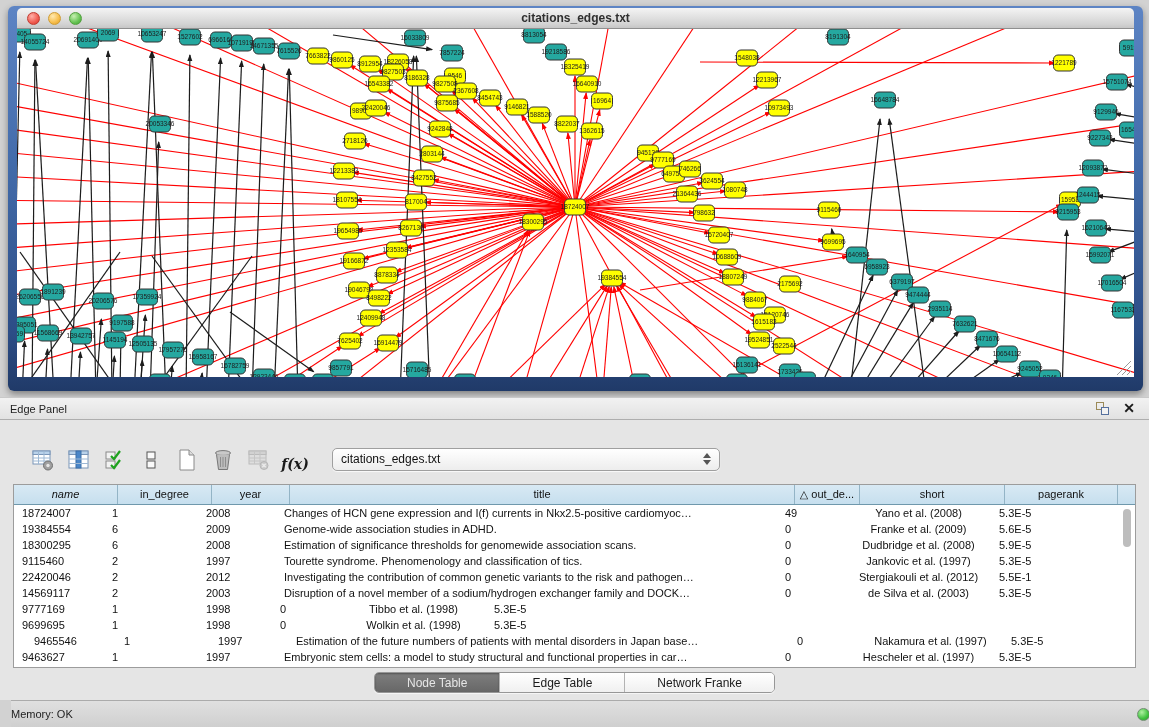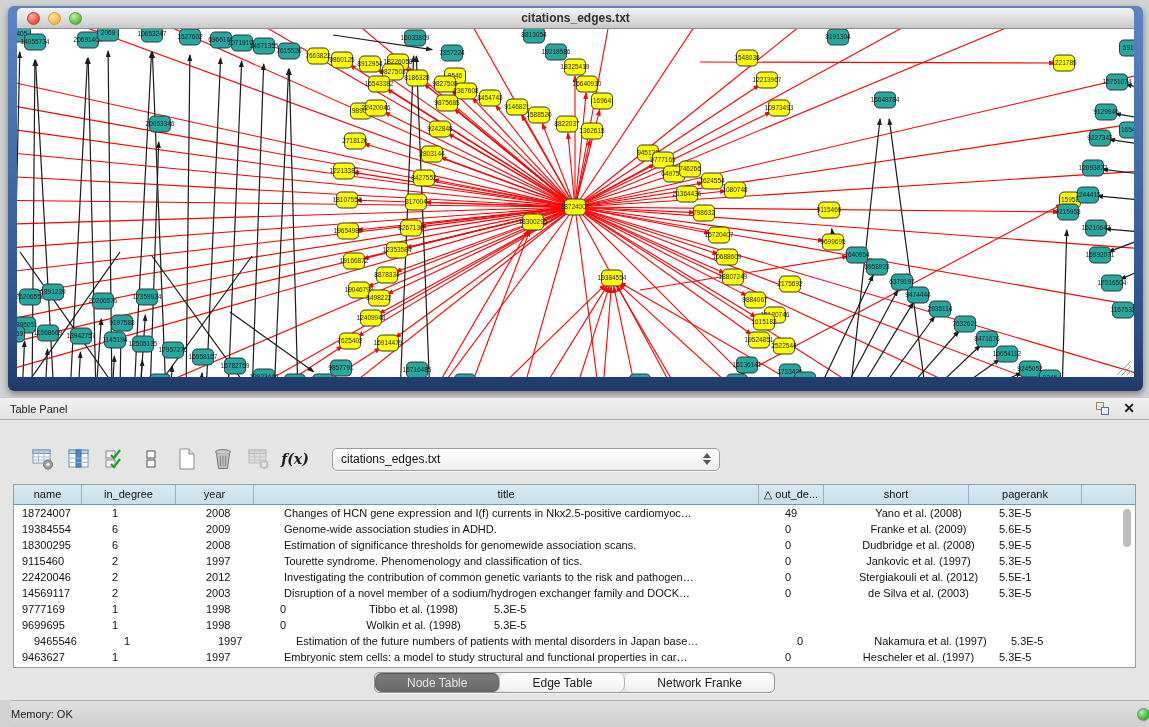--- a/index.html
+++ b/index.html
@@ -30,21 +30,21 @@
   .panel-title { font-size:11px; color:#222; margin-left:10px; }
   .panel-header-icons { margin-left:auto; display:flex; align-items:center; gap:14px; margin-right:14px; }
   .float-icon { position:relative; width:13px; height:13px; display:inline-block; }
   .float-icon .sq1 { position:absolute; left:0; top:0; width:8px; height:8px; border:1px solid #9b8a57; background:transparent; }
   .float-icon .sq2 { position:absolute; right:0; bottom:0; width:8px; height:8px; border:1px solid #55709d; background:#f2f2f2; }
   .close-x { font-size:14px; font-weight:bold; color:#1a1a1a; line-height:13px; cursor:default; }
 
   
   .panel-body { position:absolute; left:0; top:420px; width:1149px; height:280px; background:#e5e5e5; }
   .toolbar { position:absolute; left:30px; top:24px; height:30px; display:flex; align-items:center; gap:10px; }
-  .tbi { width:26px; height:26px; display:flex; align-items:center; justify-content:center; }
+  .tbi { width:26px; height:26px; display:flex; align-items:flex-end; justify-content:center; }
   .tbi.dim { opacity:.55; }
   .fx { font-family:"DejaVu Serif", serif; font-style:italic; font-weight:bold; font-size:14px; color:#1a1a1a; }
   .net-select { margin-left:14px; width:388px; height:23px; background:linear-gradient(180deg,#ffffff,#ededed);
     border:1px solid #9f9f9f; border-radius:5px; display:flex; align-items:center; padding:0 8px;
     font-size:12px; color:#111; box-shadow:0 1px 1px rgba(255,255,255,.8); }
   .sel-arrows { margin-left:auto; display:flex; flex-direction:column; gap:2px; }
   .sel-arrows i { display:block; width:0; height:0; border-left:4px solid transparent; border-right:4px solid transparent; }
   .sel-arrows .up { border-bottom:5px solid #555; }
   .sel-arrows .dn { border-top:5px solid #555; }
 
@@ -60,21 +60,21 @@
   .td.c4 { padding-left:4px; }
   .td.c5 { text-align:center; padding-left:0; }
   .vscroll { position:absolute; right:2px; top:22px; width:12px; height:158px; }
   .vthumb { position:absolute; left:2px; top:2px; width:8px; height:38px; border-radius:5px; background:#bdbdbd; }
 
   
   .tabs { position:absolute; left:0; top:252px; width:1149px; display:flex; justify-content:center; }
   .tabbar { display:flex; height:21px; border:1px solid #979797; border-radius:5px; overflow:hidden;
     box-shadow:0 1px 1px rgba(255,255,255,.7); }
   .seg { font-size:12px; padding:0 32px; line-height:20px; background:linear-gradient(180deg,#ffffff,#f0f0f0);
-    color:#1a1a1a; border-right:1px solid #b3b3b3;border-radius:7px; }
+    color:#1a1a1a; border-right:1px solid #b3b3b3; }
   .seg:last-child { border-right:none; }
   .seg.active { background:linear-gradient(180deg,#7e7e7e,#676767); color:#e6e6e6;
     box-shadow:inset 0 1px 2px rgba(0,0,0,.35); }
 
   
   .status-bar { position:absolute; left:11px; top:700px; width:1149px; height:27px;
     background:linear-gradient(180deg,#e0e0e0,#cfcfcf); border-top:1px solid #ababab;
     display:flex; align-items:center; justify-content:space-between; padding-right:10px; gap:7px; }
   .mem-label { font-size:11px; color:#222; }
   .led { width:13px; height:13px; border-radius:50%; border:1px solid #6e8e6e;
@@ -792,21 +792,21 @@
       <g stroke="#9a9a9a" stroke-width="1">
         <line x1="1100" y1="346" x2="1114" y2="332"></line>
         <line x1="1105" y1="346" x2="1114" y2="337"></line>
         <line x1="1110" y1="346" x2="1114" y2="342"></line>
       </g>
     </svg>
   </div>
 </div>
 
 <div class="panel-header">
-  <span class="panel-title">Table Panel</span>
+  <span class="panel-title">Edge Panel</span>
   <span class="panel-header-icons">
     <span class="float-icon">
         <span class="sq1"></span>
         <span class="sq2"></span>
       </span>
     <span class="close-x">✕</span>
   </span>
 </div>
 
 <div class="panel-body">
@@ -872,21 +872,21 @@
       <span>citations_edges.txt</span>
       <span class="sel-arrows">
           <i class="up"></i>
           <i class="dn"></i>
         </span>
     </div>
   </div>
 
   <div class="table-wrap">
     <div class="thead" id="table-header">
-        <div class="th" style="width: 68px;">name</div>
+        <div class="th" style="width: 104px; font-style: italic;">name</div>
         <div class="th" style="width: 94px;">in_degree</div>
         <div class="th" style="width: 78px;">year</div>
         <div class="th" style="width: 505px;">title</div>
         <div class="th" style="width: 65px;">△ out_de...</div>
         <div class="th" style="width: 145px;">short</div>
         <div class="th" style="width: 113px;">pagerank</div>
       </div>
     <div id="table-body">
         <div class="tr">
           <div class="td c0" style="width: 90px;">18724007</div>

